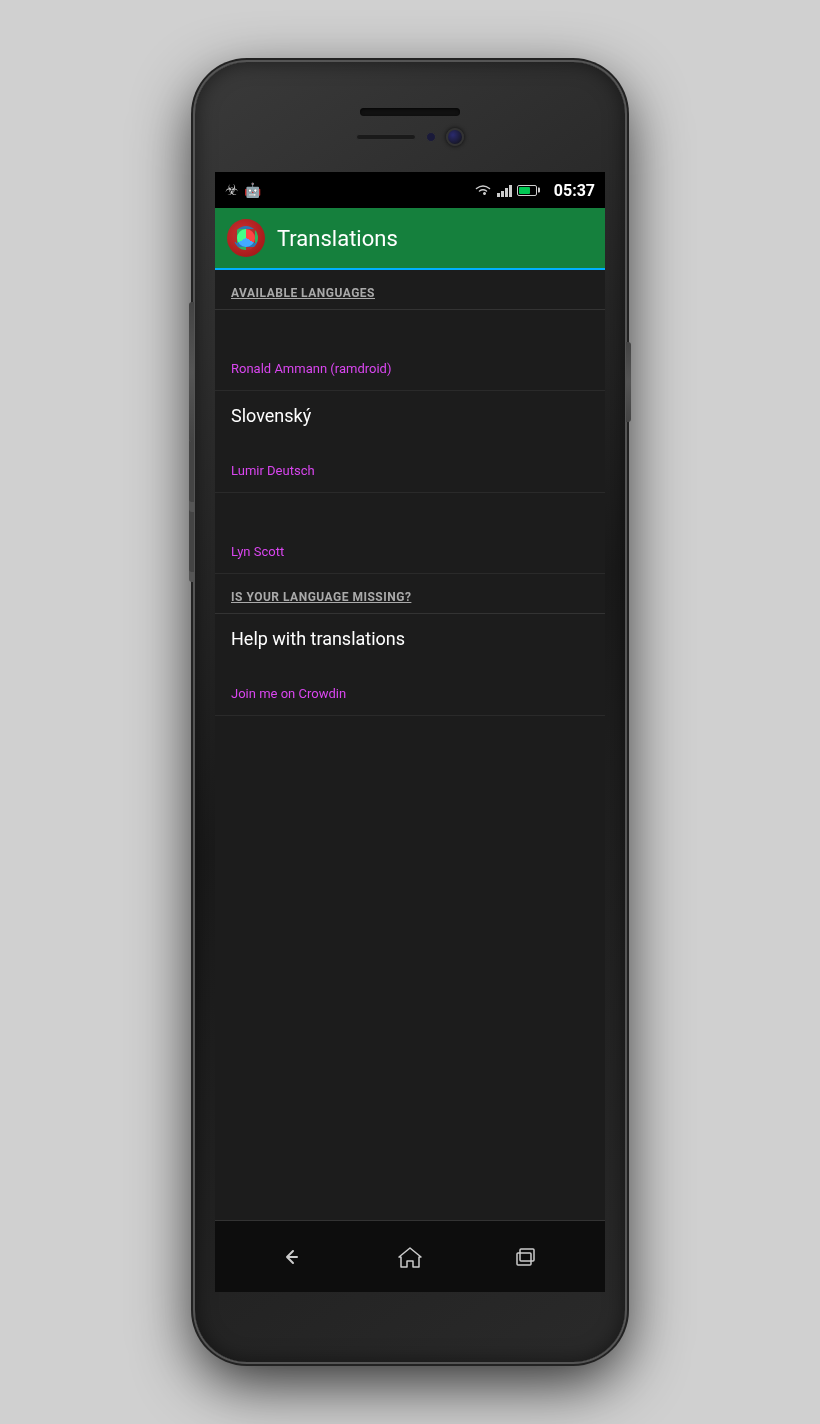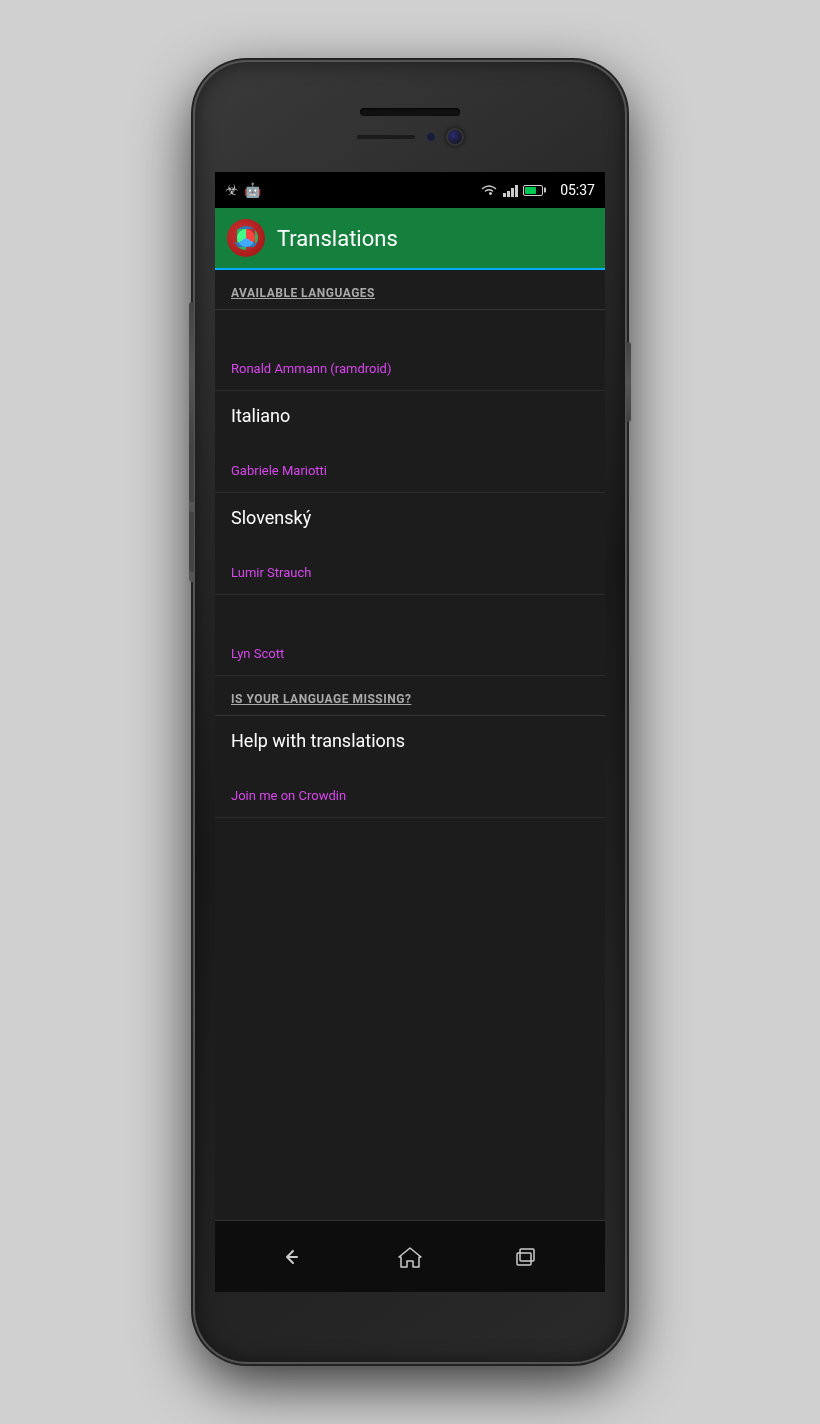--- a/index.html
+++ b/index.html
@@ -153,22 +153,22 @@
     }
 
     .status-right {
       display: flex;
       align-items: center;
       gap: 5px;
     }
 
     .time-text {
       color: #fff;
-      font-size: 14px;
-      font-weight: normal;
+      font-size: 16px;
+      font-weight: bold;
       margin-left: 12px;
     }
 
     
     .app-bar {
       height: 62px;
       background: #15803d;
       display: flex;
       align-items: center;
       padding: 0 12px;
@@ -375,28 +375,24 @@
       <div class="content-list">
 
         <div class="section-header">
           <span class="section-header-text">AVAILABLE LANGUAGES</span>
         </div>
 
         <div class="list-item">
           <div class="list-item-subtitle">Ronald Ammann (ramdroid)</div>
         </div>
 
-        <div class="list-item">
-          <div class="list-item-title">Italiano</div>
-          <div class="list-item-subtitle">Gabriele Mariotti</div>
-        </div>
 
         <div class="list-item">
           <div class="list-item-title">Slovenský</div>
-          <div class="list-item-subtitle">Lumir Strauch</div>
+          <div class="list-item-subtitle">Lumir Deutsch</div>
         </div>
 
         <div class="list-item">
           <div class="list-item-subtitle">Lyn Scott</div>
         </div>
 
         <div class="section-header">
           <span class="section-header-text">IS YOUR LANGUAGE MISSING?</span>
         </div>
 

